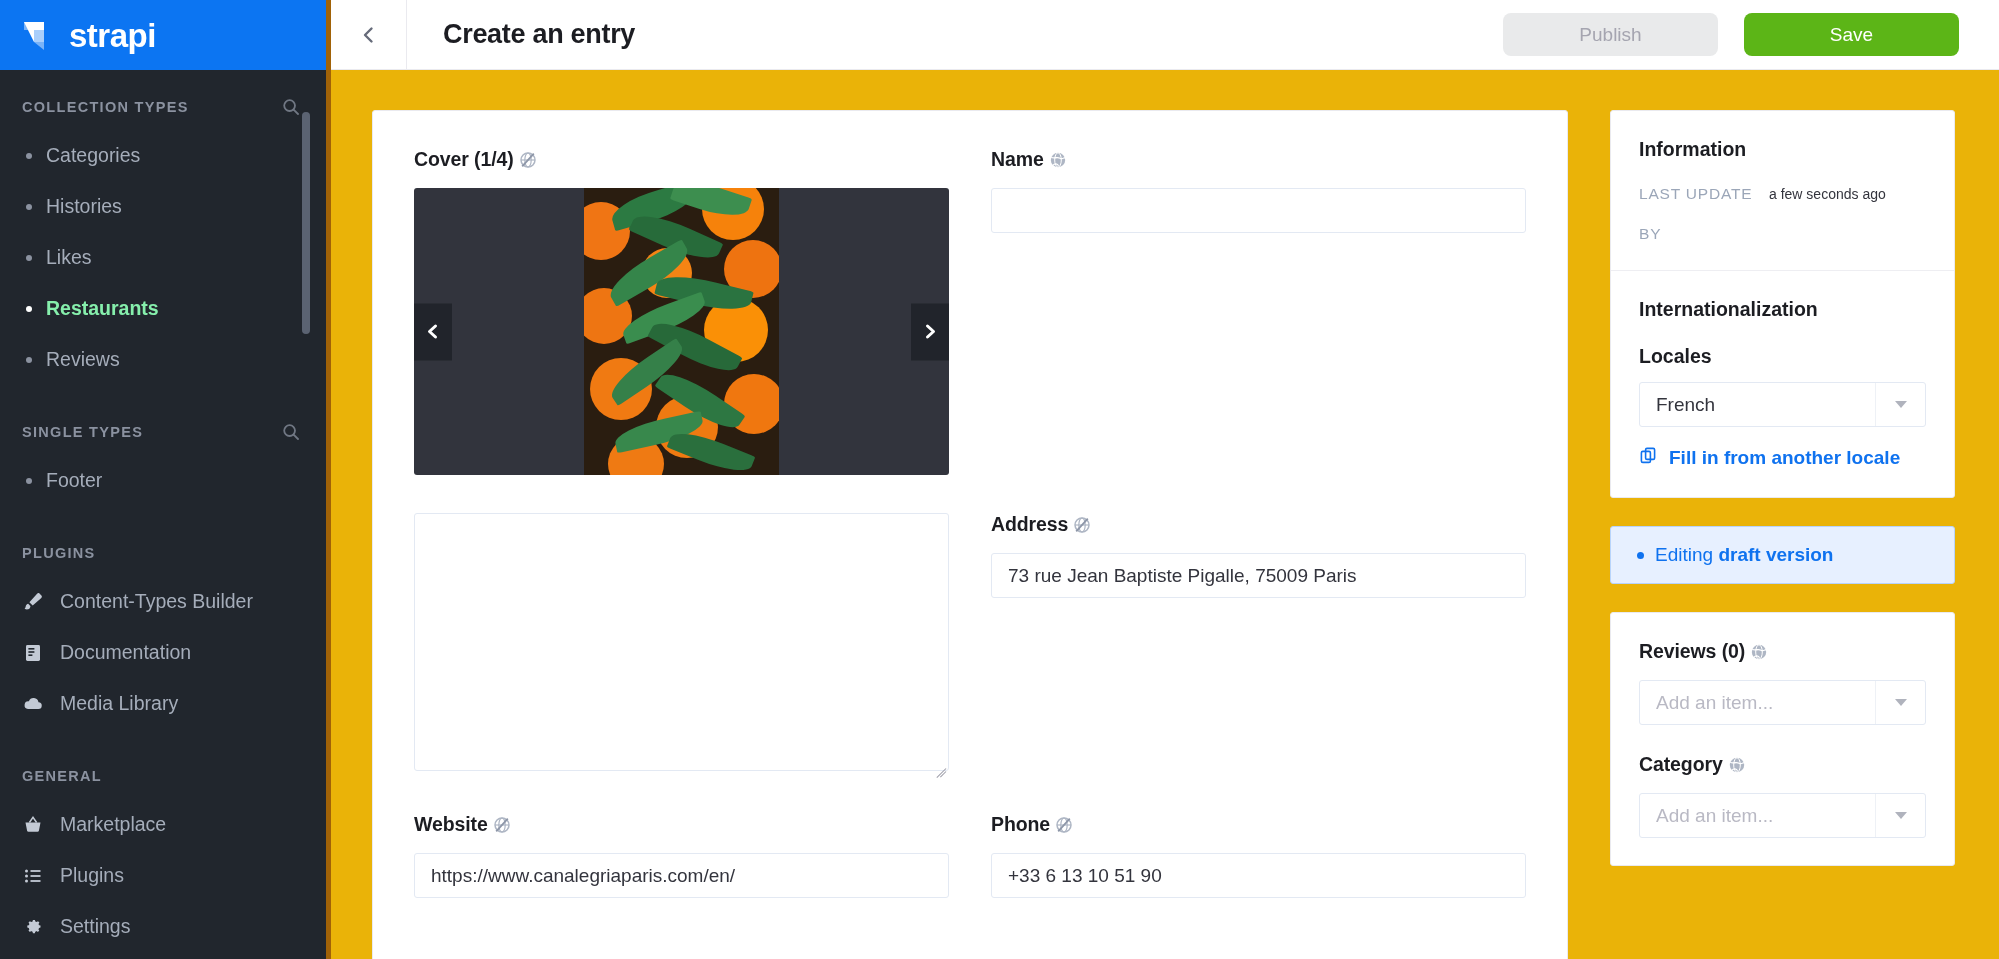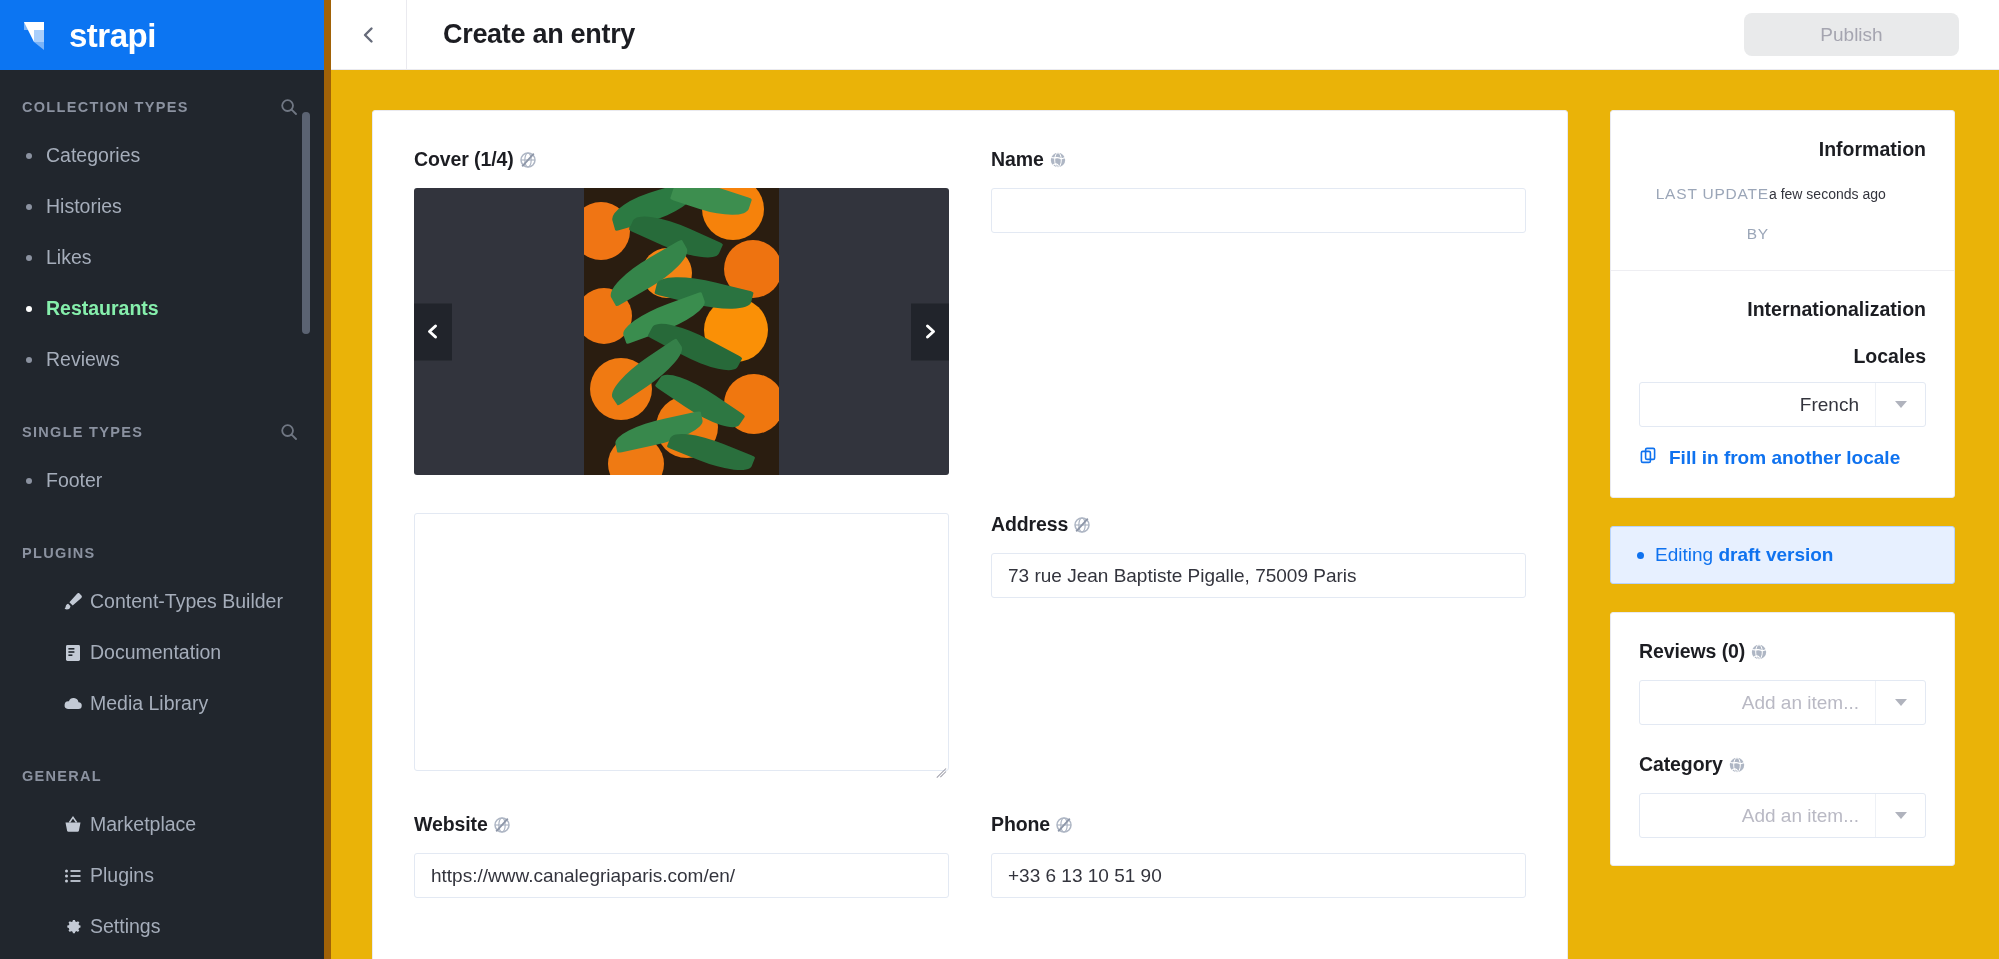--- a/index.html
+++ b/index.html
@@ -10,21 +10,21 @@
     background: #f6f6f9;
   }
   .app { display: flex; width: 1999px; height: 959px; }
 
   
   .sidebar {
     width: 331px; height: 959px;
     background: #21262d;
     display: flex; flex-direction: column;
     position: relative; flex: 0 0 331px;
-    border-right: 7px solid #a16207;
+    border-right: 5px solid #a16207;
   }
   .logo-bar {
     height: 70px; background: #0c75f2;
     display: flex; align-items: center; padding-left: 22px; gap: 11px;
     flex: 0 0 70px;
   }
   .logo-mark { width: 36px; height: 30px; position: relative; flex: 0 0 36px; }
   .logo-text { color: #fff; font-size: 33px; font-weight: 700; letter-spacing: -0.5px; line-height: 1; }
 
   .nav-scroll { flex: 1; overflow: hidden; position: relative; padding-top: 22px; }
@@ -39,21 +39,21 @@
   .sec-search { width: 18px; height: 18px; cursor: pointer; opacity: .75; }
   .nav-list { margin-top: 8px; }
   .nav-item {
     display: flex; align-items: center; gap: 14px;
     padding: 0 22px 0 26px; height: 51px; cursor: pointer;
   }
   .nav-dot { width: 6px; height: 6px; border-radius: 50%; background: #8b92a0; flex: 0 0 6px; }
   .nav-item.active .nav-dot { background: #ffffff; }
   .nav-label { color: #a5adba; font-size: 19.5px; }
   .nav-item.active .nav-label { color: #86efac; font-weight: 700; }
-  .nav-item.icon-item { gap: 6px; padding-left: 22px; height: 51px; margin-left: 40px; }
+  .nav-item.icon-item { gap: 16px; padding-left: 22px; height: 51px; }
   .nav-icon { width: 22px; height: 22px; flex: 0 0 22px; display:flex; align-items:center; justify-content:center; }
   .nav-icon svg { width: 22px; height: 22px; fill: #c3cad5; }
   .gap-lg { height: 32px; }
   .scrollbar-track {
     position: absolute; top: 42px; left: 302px; width: 8px; height: 222px;
     background: #2d343e; border-radius: 4px;
   }
   .scrollbar-thumb {
     position: absolute; top: 0; left: 0; width: 8px; height: 222px;
     background: #5b6372; border-radius: 4px; cursor: pointer;
@@ -130,21 +130,21 @@
   .car-arrow.right { right: 0; }
   .car-arrow svg { width: 16px; height: 16px; stroke: #fff; fill: none; stroke-width: 3; }
   .orange { position: absolute; border-radius: 50%; }
   .leaf { position: absolute; background: #2f7d4a; border-radius: 60% 5% 60% 5%; }
 
   
   .side-panel { width: 345px; margin-left: 42px; flex: 0 0 345px; }
   .panel-card {
     background: #ffffff; border: 1px solid #eaeaef; border-radius: 3px; margin-bottom: 28px;
   }
-  .panel-block { padding: 27px 28px 27px 28px; text-align: right; }
+  .panel-block { padding: 27px 28px 27px 28px; }
   .panel-block + .panel-block { border-top: 1px solid #eeeef2; }
   .panel-title { font-size: 19.5px; font-weight: 700; color: #1c1d22; margin-bottom: 24px; }
   .info-row { display: flex; align-items: center; margin-bottom: 22px; }
   .info-row:last-child { margin-bottom: 0; }
   .info-key {
     font-size: 15.5px; color: #9ba6b8; letter-spacing: .8px; text-transform: uppercase;
     width: 130px; flex: 0 0 130px;
   }
   .info-val { font-size: 14px; color: #33343d; }
   .sub-label { font-size: 19.5px; font-weight: 700; color: #1c1d22; margin-bottom: 14px; }
@@ -328,20 +328,21 @@
 
     <header class="topbar">
       <div class="back-btn">
         <svg viewBox="0 0 20 20">
             <polyline points="12.5,3.5 6,10 12.5,16.5" stroke-linecap="round" stroke-linejoin="round"></polyline>
           </svg>
       </div>
       <h1 class="page-title">Create an entry</h1>
       <div class="topbar-actions">
         <button class="btn btn-publish">Publish</button>
+        <button class="btn btn-save">Save</button>
       </div>
     </header>
 
     <div class="content">
 
       <section class="form-card">
 
         <div class="row">
 
           <div class="field">

